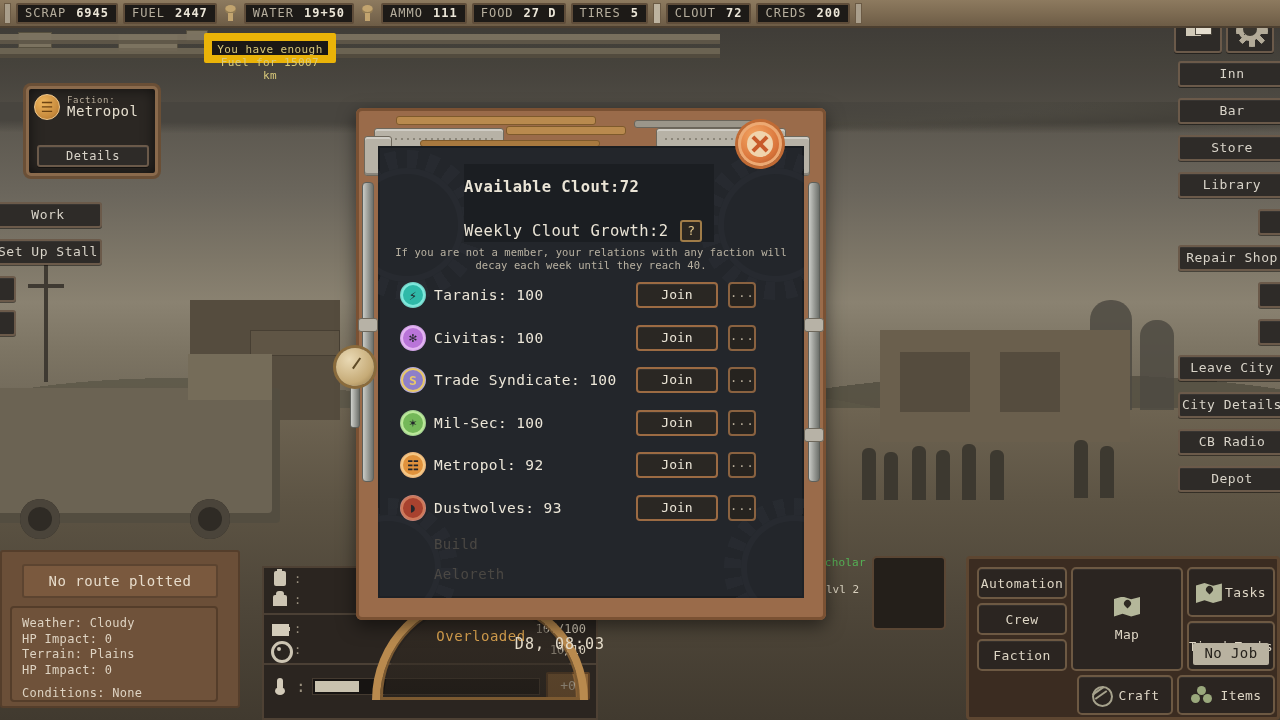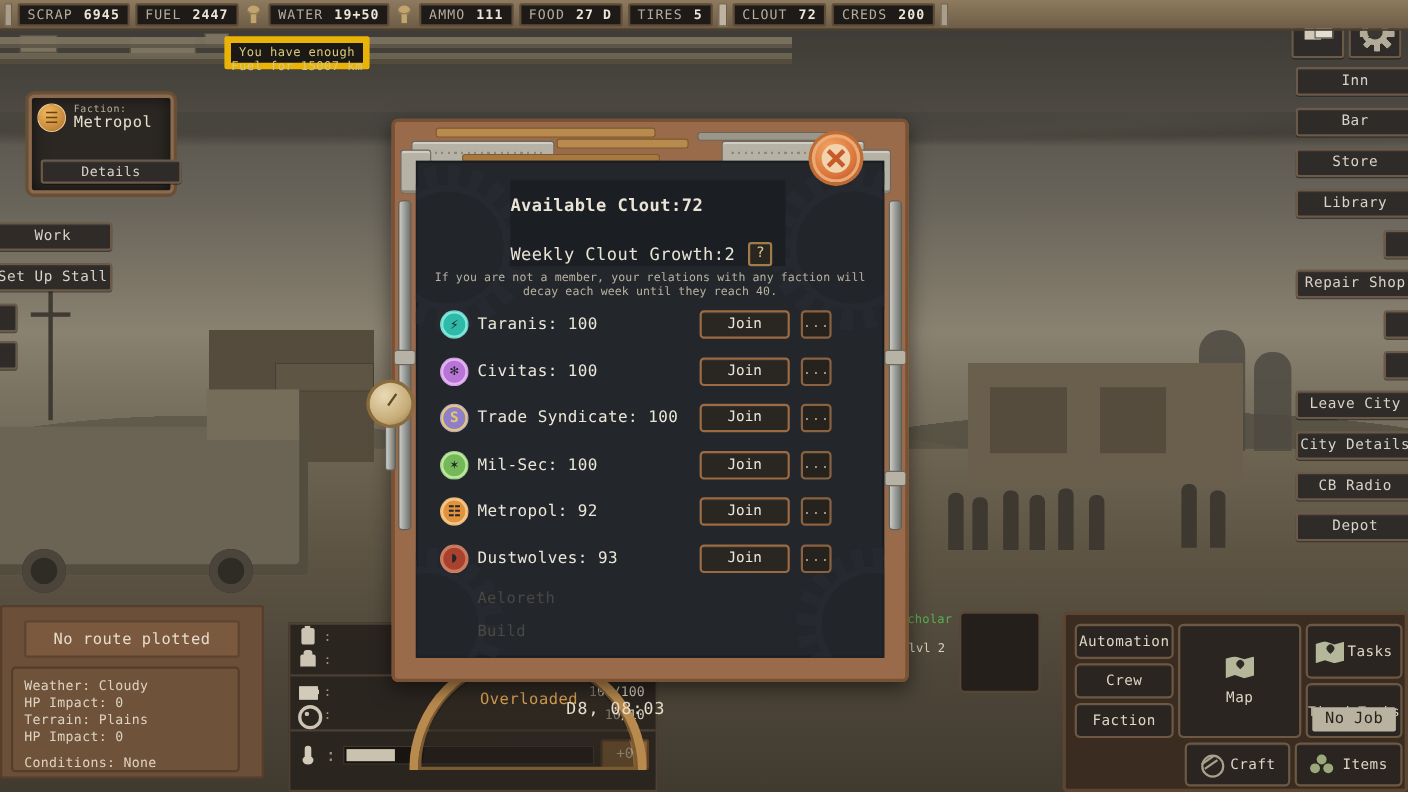--- a/index.html
+++ b/index.html
@@ -106,21 +106,21 @@
     background:
       linear-gradient(180deg, transparent 0 6px, #7b7260 6px 12px, #5f5748 12px 16px, transparent 16px 100%),
       linear-gradient(180deg, transparent 0 20px, #6e6554 20px 26px, #534c3f 26px 30px, transparent 30px 100%);
     opacity:.95;
   }
   .pipeBlock{position:absolute;background:#7c7360;border:1px solid #57503f;}
 
   
   #fuelTip{
     position:absolute;left:204px;top:33px;width:132px;height:30px;z-index:22;
-    background:#1b1815;border:6px solid #eab308;border-radius:2px;
+    background:#1b1815;border:8px solid #eab308;border-radius:2px;
     color:#d8c87a;font-size:11px;line-height:13px;text-align:center;padding-top:2px;
     letter-spacing:.4px;
   }
 
   
   #factionCard{
     position:absolute;left:26px;top:86px;width:132px;height:90px;z-index:14;
     background:#2b2723;border:3px solid #8a6a4c;border-radius:5px;
     box-shadow: 0 0 0 3px #6a4f36, inset 0 0 14px rgba(0,0,0,.6);
   }
@@ -131,21 +131,21 @@
     background: radial-gradient(circle at 35% 30%, #f0b75e, #c4873a 70%, #8d5d25 100%);
     border:1px solid #f2c98d; position:relative;flex:0 0 auto;
   }
   .facCircle .glyph{
     position:absolute;inset:0;display:flex;align-items:center;justify-content:center;
     font-size:14px;color:#6d4312;
   }
   .facLabel{font-size:9px;color:#b9ae9c;letter-spacing:.6px;}
   .facName{font-size:14px;color:#e6dfcf;letter-spacing:.5px;margin-top:-2px;}
   #detailsBtn{
-    position:absolute;left:8px;bottom:6px;width:128px;height:22px;
+    position:absolute;left:8px;bottom:6px;width:112px;height:22px;
     font-size:12px;line-height:19px;
   }
 
   
   .leftBtn{
     position:absolute;left:-6px;width:108px;height:26px;font-size:13px;line-height:22px;z-index:13;
   }
   .leftStub{
     position:absolute;left:-12px;width:28px;height:26px;z-index:13;
   }
@@ -750,22 +750,22 @@
         </div>
 
         <div class="fRow">
           <span class="fIcon" style="background:#a8422f;box-shadow:inset 0 0 0 2px #d07a5a;">◗</span>
           <span class="fName">Dustwolves: 93</span>
           <span class="fJoin">Join</span>
           <span class="fMore">...</span>
         </div>
 
         <div class="fRow" style="height:30px;">
+          <span class="fGhost">Build</span>
+        </div>
+        <div class="fRow" style="height:30px;">
           <span class="fGhost">Aeloreth</span>
         </div>
-        <div class="fRow" style="height:30px;">
-          <span class="fGhost">Build</span>
-        </div>
       </div>
     </div>
   </div>
 
 </div>
 
 </body></html>

